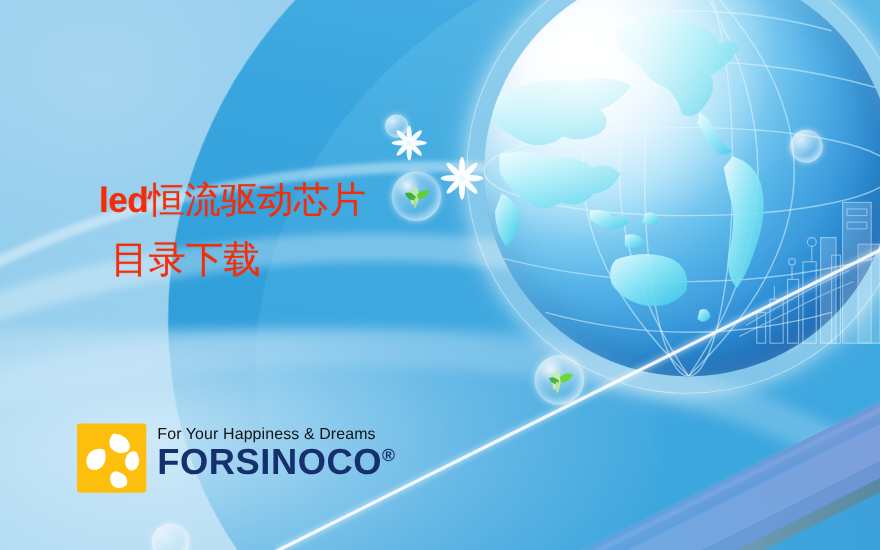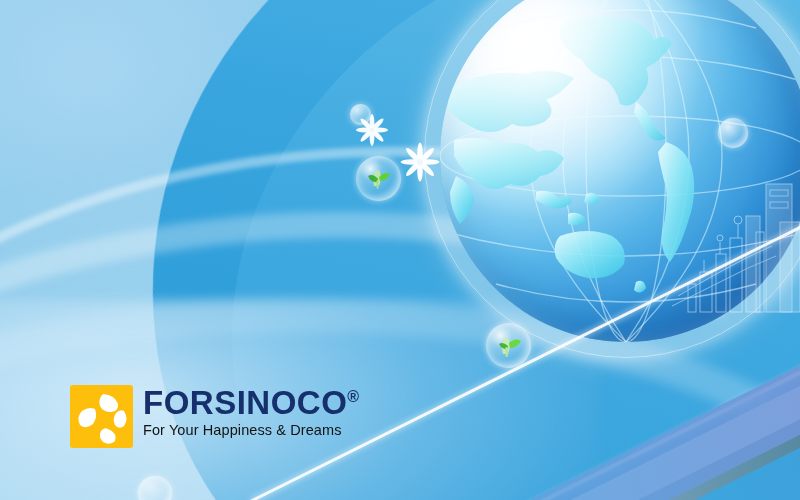--- a/index.html
+++ b/index.html
@@ -362,31 +362,35 @@
         <path d="M23 20 Q30 14 35 18 Q31 25 24 25 Z" fill="#67d931" fill-opacity="0.95"></path>
         <path d="M22 23 Q17 18 13 21 Q16 27 22 26 Z" fill="#35ad20" fill-opacity="0.85"></path>
         <rect x="19.5" y="24" width="2.4" height="10" rx="1.2" fill="#b3e69a"></rect>
       </g>
     </svg>
   </div>
   <div class="bubble" id="bubble-3"></div>
   <div class="bubble" id="bubble-4"></div>
   <div class="bubble" id="bubble-5"></div>
 
+  <div id="headline">
+    <div class="line1"><span class="latin">led</span><span>恒流驱动芯片</span></div>
+    <div class="line2">目录下载</div>
+  </div>
 
   <div id="logo">
     <div id="logo-mark">
       <svg viewBox="0 0 63 63" width="63" height="63" aria-hidden="true">
         <g fill="#ffffff">
           <path d="M33 9 Q45 10 48 19 Q49 26 41 27 Q33 27 30 21 Q28 14 33 9 Z"></path>
           <path d="M54 26 Q59 34 54 41 Q49 45 45 40 Q42 34 46 28 Q50 24 54 26 Z"></path>
           <path d="M38 44 Q48 48 45 56 Q40 61 33 57 Q28 52 31 46 Q34 42 38 44 Z"></path>
           <path d="M25 24 Q28 32 23 39 Q16 45 10 40 Q6 32 12 26 Q19 21 25 24 Z"></path>
         </g>
       </svg>
     </div>
     <div id="logo-text">
+      <div id="logo-tagline">For Your Happiness &amp; Dreams</div>
       <div id="logo-wordmark"><span>FORSINOCO</span><span class="reg">®</span></div>
-      <div id="logo-tagline">For Your Happiness &amp; Dreams</div>
     </div>
   </div>
 
 </div>
 
 </body></html>

